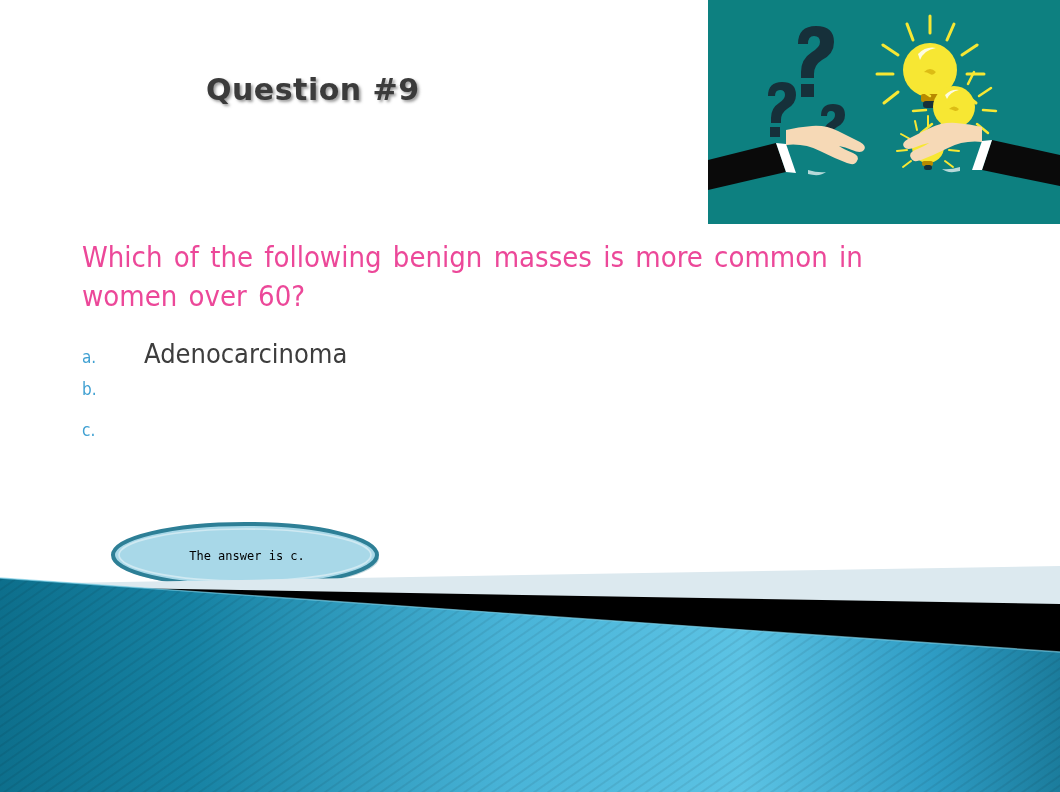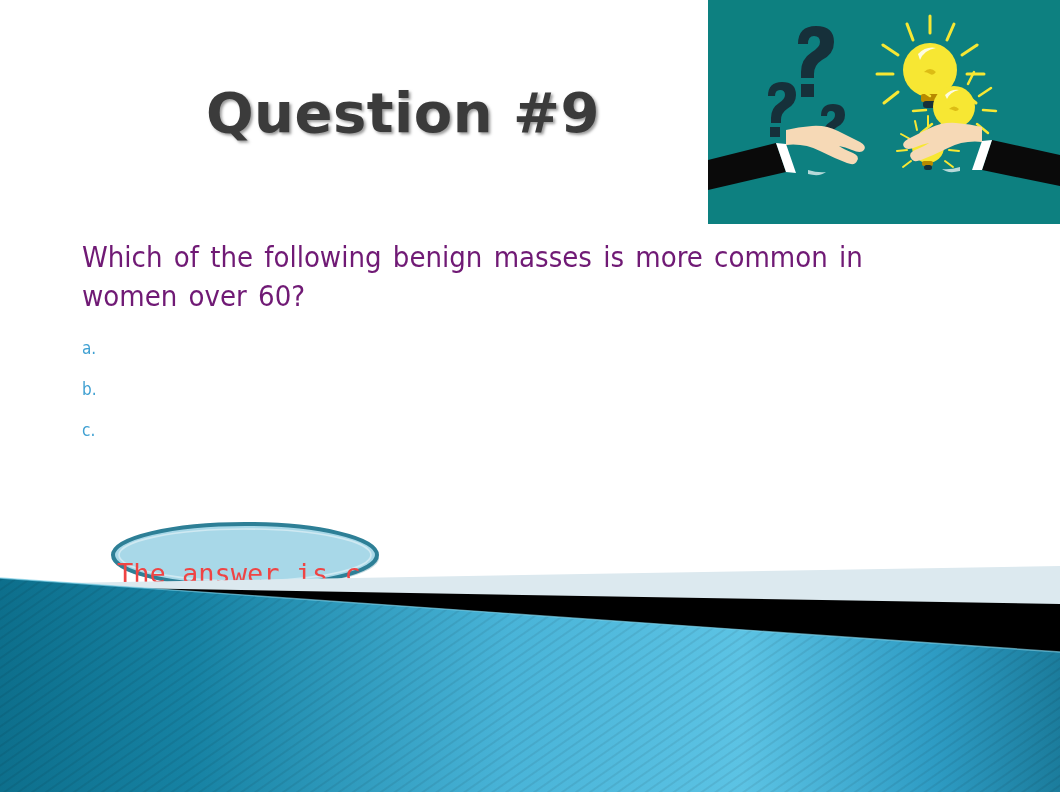--- a/index.html
+++ b/index.html
@@ -39,39 +39,38 @@
     overflow: hidden;
   }
   #question-illustration svg { display: block; }
 
   
   #slide-title {
     position: absolute;
     left: 206px;
     top: 72px;
     font-family: "DejaVu Sans", sans-serif;
-    font-size: 56px;
+    font-size: 30px;
     font-weight: bold;
     letter-spacing: 0.5px;
     color: #3b3b3b;
     text-shadow: 2px 2px 3px rgba(120,120,120,0.75);
     white-space: nowrap;
-    margin-top: 8px;
   }
 
   
   #question-text {
     position: absolute;
     left: 82px;
     top: 238px;
     width: 845px;
     font-family: "DejaVu Sans Condensed", "DejaVu Sans", sans-serif;
     font-size: 29px;
     line-height: 1.33;
-    color: #701a75;
+    color: #ec4899;
     word-spacing: 3px;
   }
 
   
   #options-list {
     position: absolute;
     left: 82px;
     top: 338px;
     width: 600px;
     list-style: none;
@@ -105,29 +104,29 @@
     height: 70px;
   }
   #answer-callout svg {
     position: absolute;
     left: 0;
     top: 0;
   }
   #answer-callout-text {
     position: absolute;
     left: 0;
-    top: 17px;
+    top: 0;
     width: 274px;
     height: 70px;
     display: flex;
     align-items: center;
     justify-content: center;
     font-family: "DejaVu Sans Mono", monospace;
-    font-size: 27px;
-    color: #ef4444;
+    font-size: 12px;
+    color: #000000;
     letter-spacing: 0px;
   }
 </style>
 </head>
 <body>
 
 <div id="slide">
 
   <div id="question-illustration">
     <svg width="352" height="224" viewBox="0 0 352 224" xmlns="http://www.w3.org/2000/svg">
@@ -219,20 +218,21 @@
     </svg>
   </div>
 
   <div id="slide-title">Question #9</div>
 
   <div id="question-text">Which of the following benign masses is more common in women over 60?</div>
 
   <ul id="options-list">
     <li class="option-row">
       <span class="option-marker">a.</span>
+      <span class="option-label">Adenocarcinoma</span>
     </li>
     <li class="option-row">
       <span class="option-marker">b.</span>
     </li>
     <li class="option-row">
       <span class="option-marker">c.</span>
     </li>
   </ul>
 
   <div id="answer-callout">

